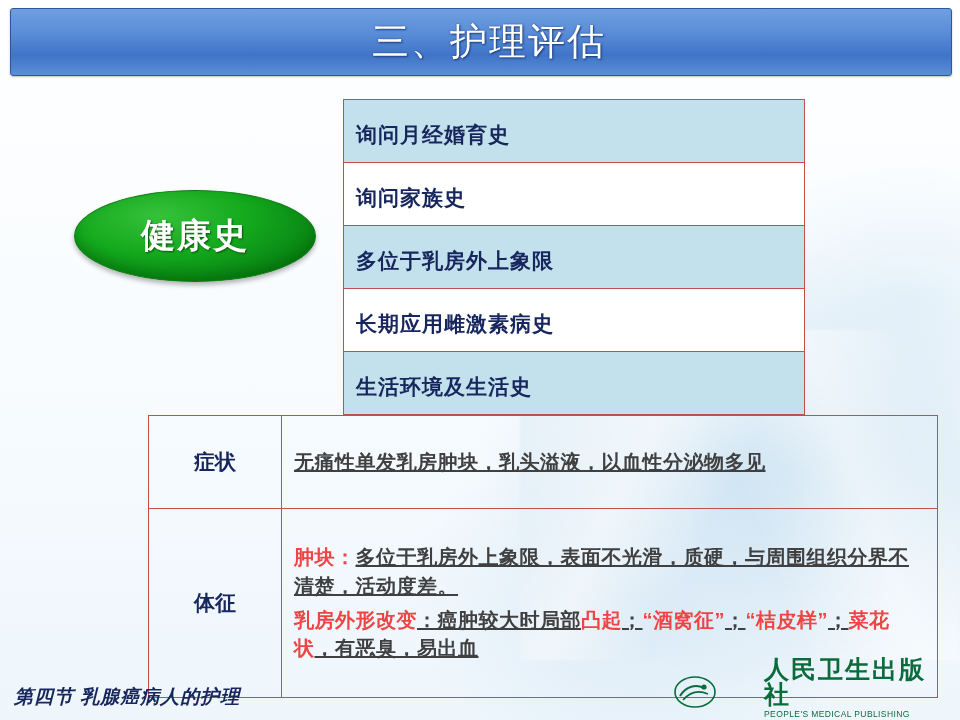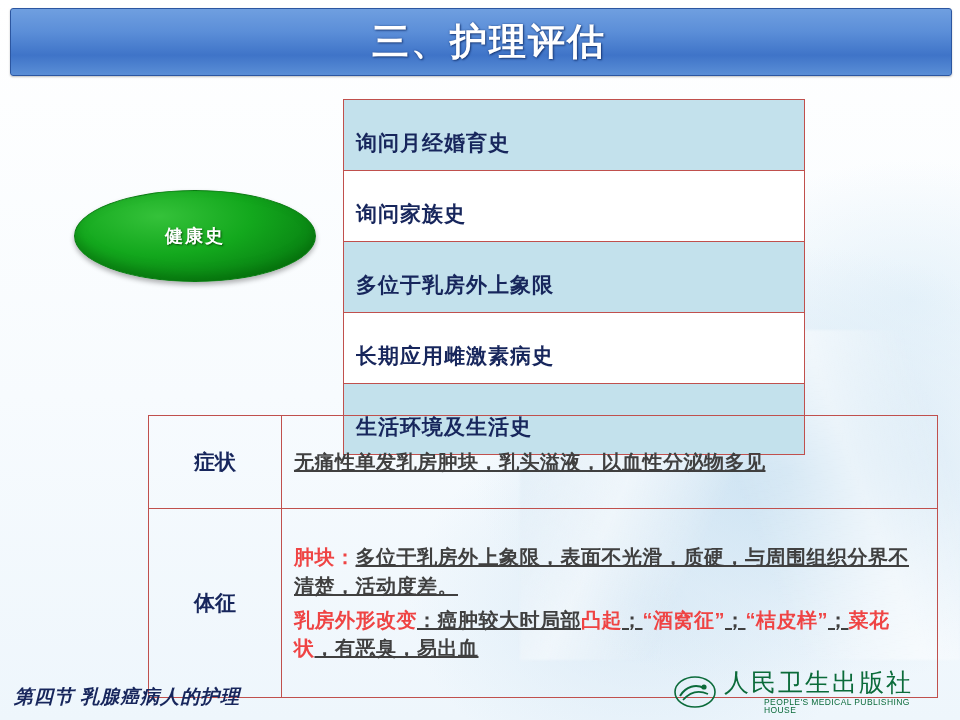--- a/index.html
+++ b/index.html
@@ -52,21 +52,21 @@
     border: 1px solid #2c56a0;
     border-radius: 3px;
     box-shadow: 0 1px 2px rgba(0,0,0,0.25);
     display: flex;
     align-items: center;
     justify-content: center;
   }
   .title-text {
     color: #ffffff;
     font-size: 37px;
-    font-weight: bold;
+    font-weight: normal;
     letter-spacing: 2px;
     text-shadow: 1px 1px 2px rgba(20,50,110,0.85), 0 0 2px rgba(20,50,110,0.6);
     font-family: "Liberation Sans", sans-serif;
     margin-left: 16px;
   }
 
   
   .ellipse {
     position: absolute;
     border-radius: 50%;
@@ -83,21 +83,21 @@
     font-weight: bold;
     text-shadow: 1px 1px 2px rgba(0,60,0,0.8);
   }
   #ellipse-health {
     left: 74px;
     top: 190px;
     width: 240px;
     height: 90px;
   }
   #ellipse-health span {
-    font-size: 18px;
+    font-size: 34px;
     letter-spacing: 2px;
     font-family: Liberation Serif, serif;
   }
   #ellipse-body {
     left: 26px;
     top: 448px;
     width: 110px;
     height: 212px;
   }
   #ellipse-body span {
@@ -113,21 +113,21 @@
     position: absolute;
     left: 343px;
     top: 99px;
     width: 462px;
     border-collapse: collapse;
     table-layout: fixed;
   }
   .health-table td {
     height: 54px;
     border: 1px solid #c0504d;
-    padding: 16px 0 0 12px;
+    padding: 8px 0 0 12px;
     vertical-align: middle;
     font-size: 21px;
     font-weight: bold;
     color: #17265c;
     letter-spacing: 1px;
   }
   .health-table tr:nth-child(odd) td { background: #c3e1ec; }
   .health-table tr:nth-child(even) td { background: #ffffff; }
 
   
@@ -194,24 +194,25 @@
     flex: none;
   }
   .logo-text {
     display: flex;
     flex-direction: column;
     align-items: flex-start;
     line-height: 1;
   }
   .logo-cn {
     font-size: 25px;
-    font-weight: normal;
+    font-weight: bold;
     color: #0b6b3a;
     letter-spacing: 2px;
     font-family: "Liberation Serif", serif;
+    margin-left: 40px;
   }
   .logo-en {
     font-size: 8.5px;
     color: #0b6b3a;
     letter-spacing: 0.4px;
     margin-top: 3px;
     margin-left: 40px;
   }
 </style>
 </head>

